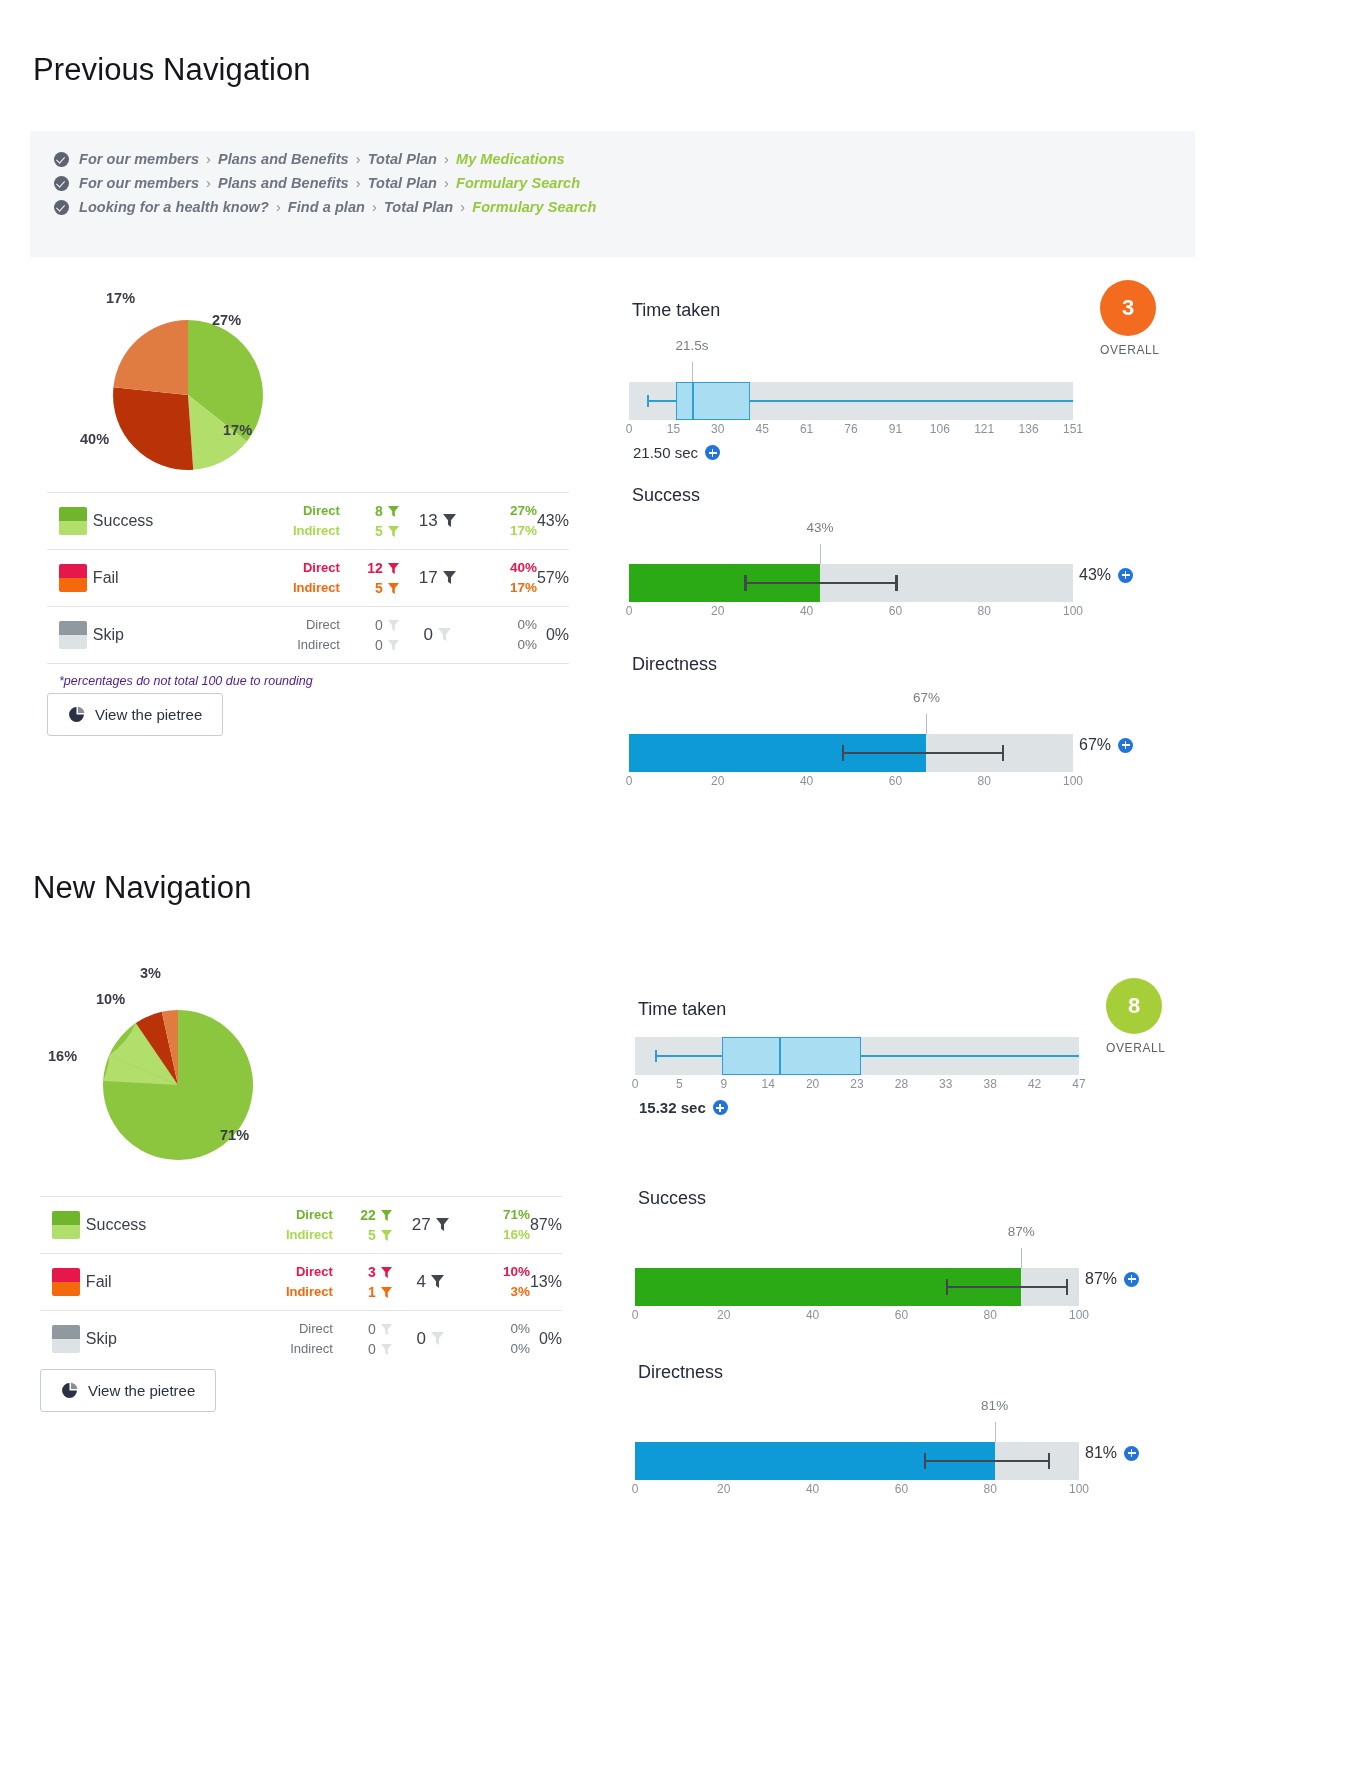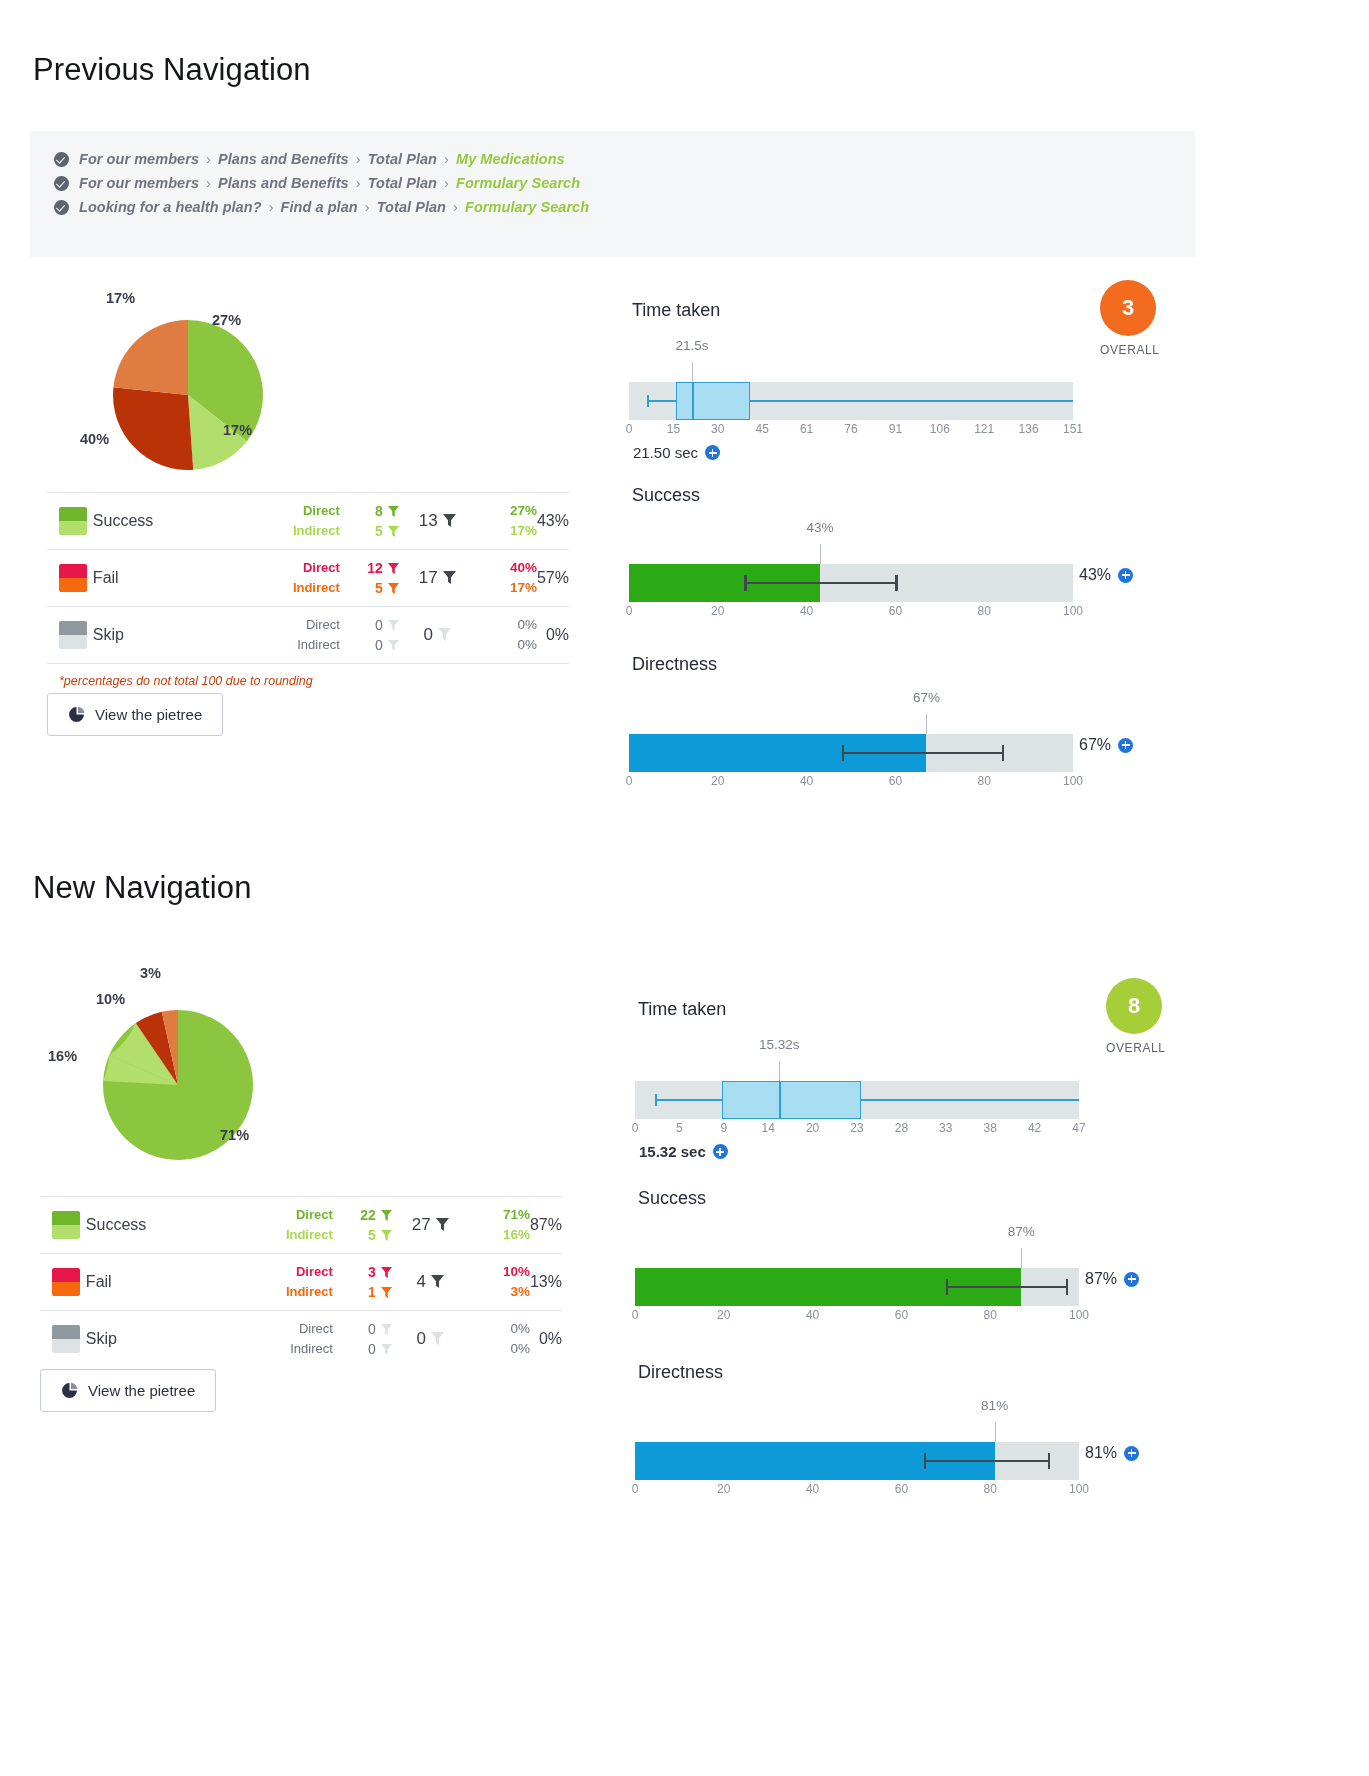--- a/index.html
+++ b/index.html
@@ -83,21 +83,21 @@
   }
   .swatch div { height:50%; }
   .rowlabel { font-size:16px; color:#3b3f4a; padding-left:16px; }
   .dirlabel { font-size:13px; text-align:right; font-weight:600; line-height:20px; }
   .dircount { font-size:14px; text-align:right; font-weight:700; line-height:20px; }
   .totcount { font-size:17px; text-align:center; color:#3b3f4a; font-weight:400; }
   .pctcell { font-size:13.5px; text-align:right; font-weight:700; line-height:20px; }
   .totpct { font-size:16px; text-align:right; color:#3b3f4a; padding-right:10px; }
   .funnel { display:inline-block; margin-left:5px; position:relative; top:1px; }
   .footnote {
-    font-size:12.5px; font-style:italic; color:#c2410c;
+    font-size:12.5px; font-style:italic; color:#4c1d95;
     padding:10px 0 0 12px; border-top:1px solid #e3e6e9; width:522px;
   }
   .pietree-btn {
     display:inline-flex; align-items:center; gap:10px;
     border:1px solid #c9ced6; border-radius:3px;
     background:#fff; padding:12px 20px;
     font-size:15px; color:#2c3045; cursor:pointer;
   }
 
   
@@ -172,21 +172,21 @@
       <span class="path-seg">For our members</span>
         <span class="path-sep">&nbsp;›&nbsp;</span>
         <span class="path-seg">Plans and Benefits</span>
         <span class="path-sep">&nbsp;›&nbsp;</span>
         <span class="path-seg">Total Plan</span>
         <span class="path-sep">&nbsp;›&nbsp;</span>
         <span class="path-last">Formulary Search</span>
     </div>
     <div class="path-row">
       <span class="check-icon"></span>
-      <span class="path-seg">Looking for a health plan?</span>
+      <span class="path-seg">Looking for a health know?</span>
         <span class="path-sep">&nbsp;›&nbsp;</span>
         <span class="path-seg">Find a plan</span>
         <span class="path-sep">&nbsp;›&nbsp;</span>
         <span class="path-seg">Total Plan</span>
         <span class="path-sep">&nbsp;›&nbsp;</span>
         <span class="path-last">Formulary Search</span>
     </div>
   </div>
 </div>
 
@@ -534,24 +534,20 @@
 
 <div class="abs" style="left:1106px; top:978px; width:56px;">
   <div class="badge-circle" style="background:#a6ce39;">
     <span>8</span>
   </div>
   <div class="badge-caption">OVERALL</div>
 </div>
 
 <div class="abs metric-title" style="left:638px; top:999px;">Time taken</div>
 <div class="abs" style="left:635px; top:1037px; width:444px;">
-  <div style="position:relative; height:44px;">
-    <div class="marker-label" style="left:32.5%; top:0px;">15.32s</div>
-    <div class="marker-line" style="left:32.5%; top:24px; height:20px;"></div>
-  </div>
   <div class="boxplot-track">
     <div class="whisker-line" style="left:4.5%; width:15%;"></div>
     <div class="whisker-cap" style="left:4.5%;"></div>
     <div class="whisker-line" style="left:51%; width:49%;"></div>
     <div class="box-rect" style="left:19.5%; width:31.5%;"></div>
     <div class="median-line" style="left:32.5%;"></div>
   </div>
   <div class="axis" style="width:444px;">
     <span style="left:0%">0</span>
     <span style="left:10%">5</span>

